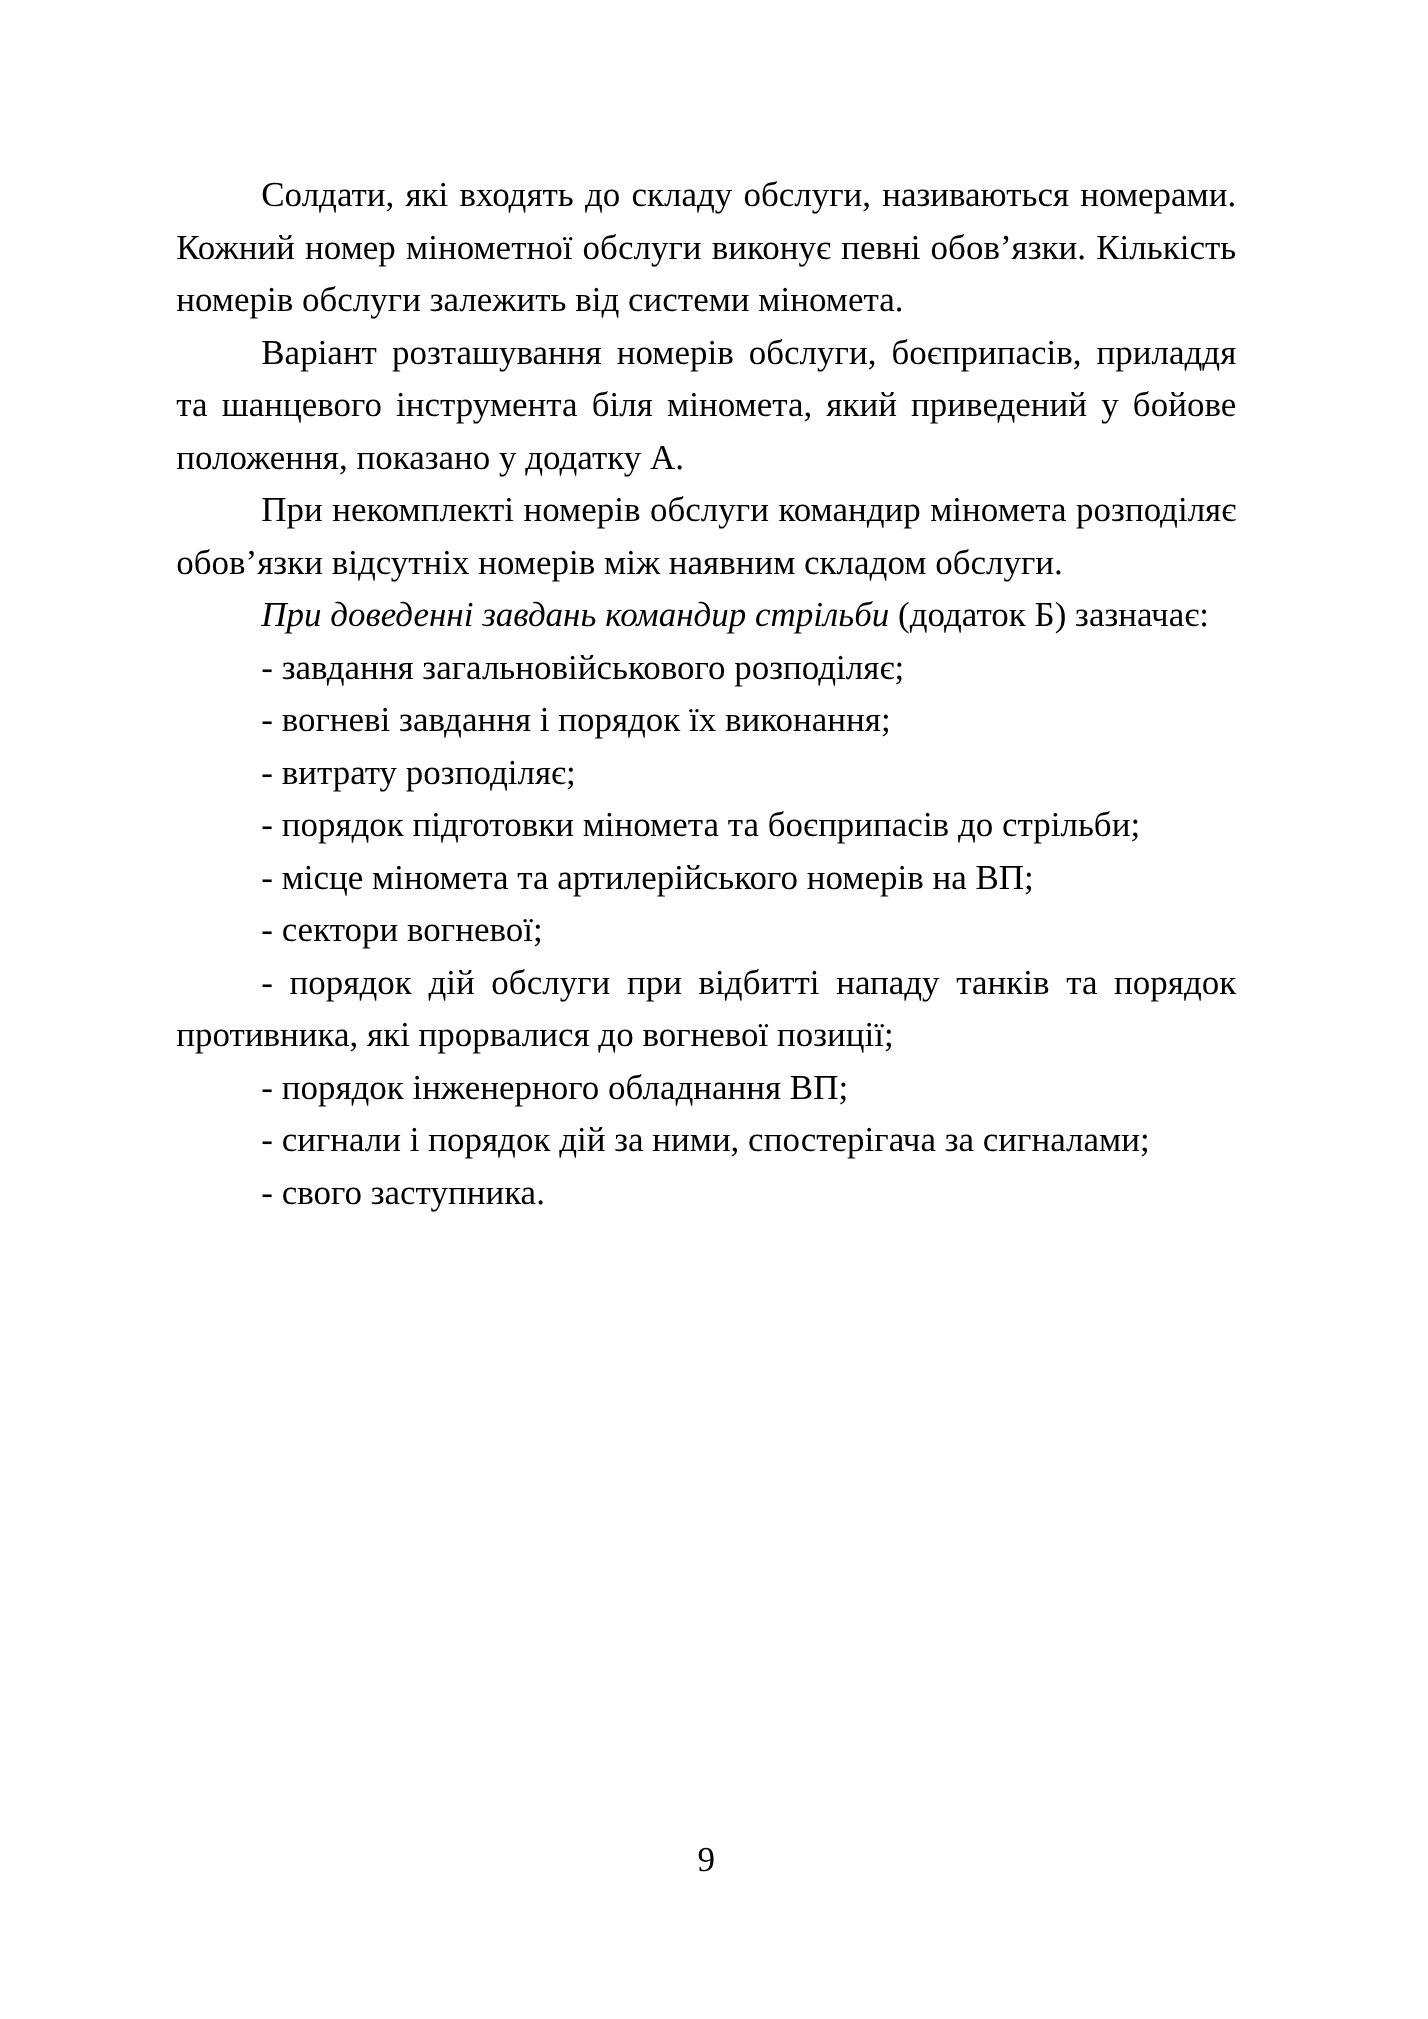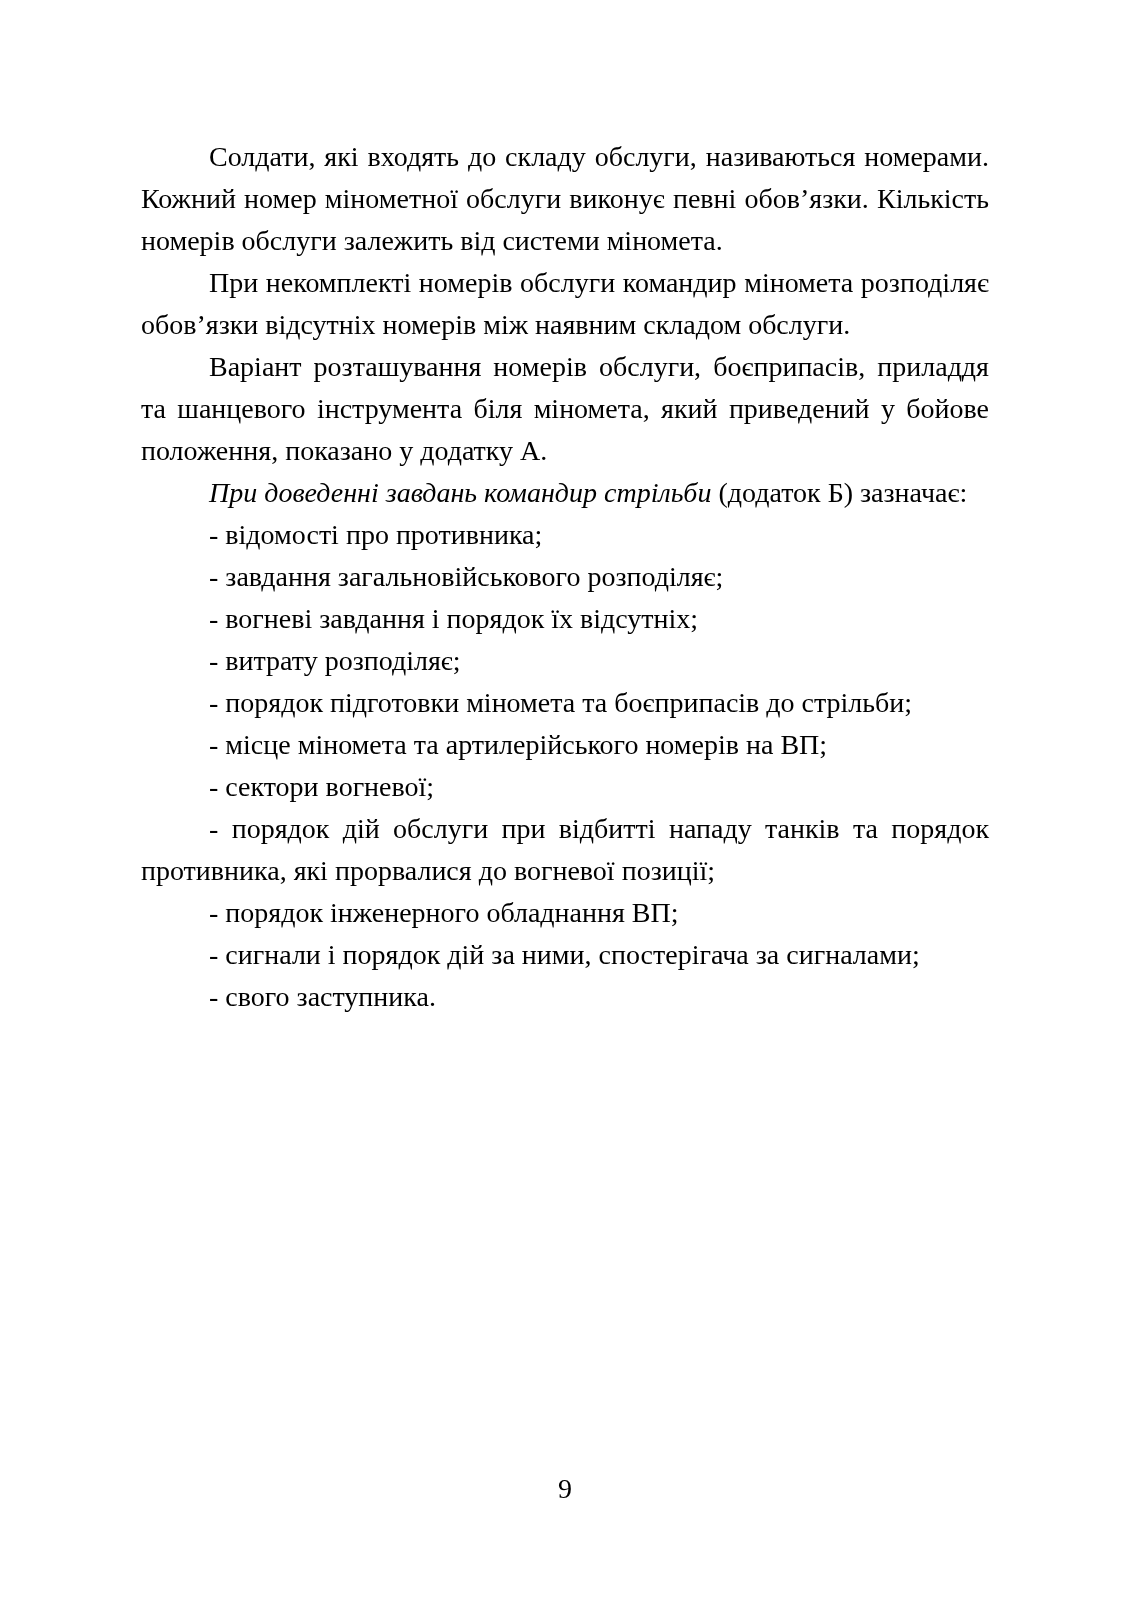--- a/index.html
+++ b/index.html
@@ -44,30 +44,29 @@
   }
 </style>
 </head>
 <body>
 
 <div class="page">
   <div class="text-block">
 
     <p class="para">Солдати, які входять до складу обслуги, називаються номерами. Кожний номер мінометної обслуги виконує певні обов’язки. Кількість номерів обслуги залежить від системи міномета.</p>
 
+    <p class="para">Варіант розташування номерів обслуги, боєприпасів, приладдя та шанцевого інструмента біля міномета, який приведений у бойове положення, показано у додатку А.</p>
+
     <p class="para">При некомплекті номерів обслуги командир міномета розподіляє обов’язки відсутніх номерів між наявним складом обслуги.</p>
-
-    <p class="para">Варіант розташування номерів обслуги, боєприпасів, приладдя та шанцевого інструмента біля міномета, який приведений у бойове положення, показано у додатку А.</p>
 
     <p class="para"><span class="italic">При доведенні завдань командир стрільби</span>
 <span>(додаток Б) зазначає:</span></p>
 
-    <p class="para">- відомості про противника;</p>
     <p class="para">- завдання загальновійськового розподіляє;</p>
-    <p class="para">- вогневі завдання і порядок їх відсутніх;</p>
+    <p class="para">- вогневі завдання і порядок їх виконання;</p>
     <p class="para">- витрату розподіляє;</p>
     <p class="para">- порядок підготовки міномета та боєприпасів до стрільби;</p>
     <p class="para">- місце міномета та артилерійського номерів на ВП;</p>
     <p class="para">- сектори вогневої;</p>
     <p class="para">- порядок дій обслуги при відбитті нападу танків та порядок противника, які прорвалися до вогневої позиції;</p>
     <p class="para">- порядок інженерного обладнання ВП;</p>
     <p class="para">- сигнали і порядок дій за ними, спостерігача за сигналами;</p>
     <p class="para">- свого заступника.</p>
 
   </div>

